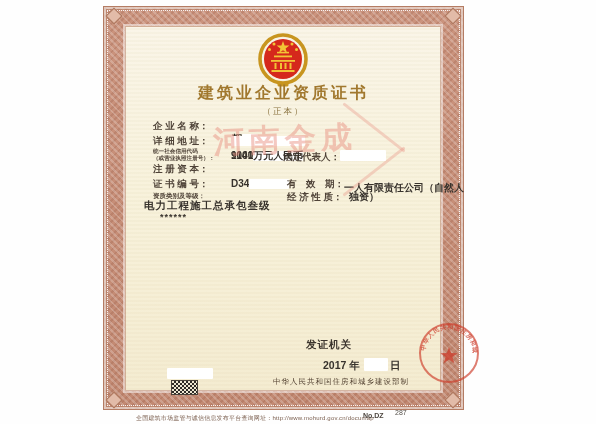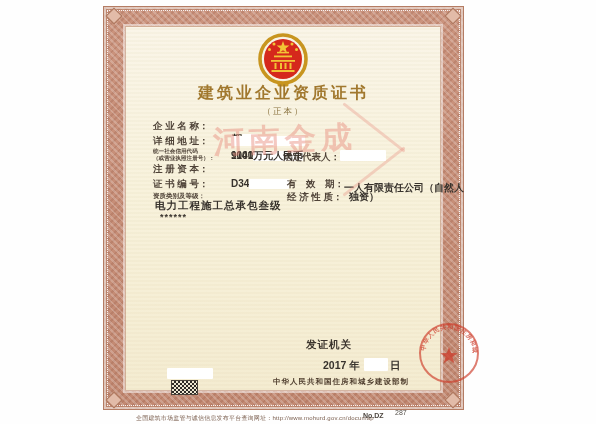--- a/index.html
+++ b/index.html
@@ -36,21 +36,21 @@
   .watermark{top:113px;left:110px;font-size:31px;font-weight:bold;letter-spacing:5px;
              color:rgba(231,142,128,0.48);transform:rotate(-2deg);z-index:3;}
   .wm-line{position:absolute;height:3px;background:rgba(231,142,128,0.35);z-index:3;border-radius:2px;}
   .grade-lbl{font-size:6.5px;font-weight:bold;color:#4e4237;z-index:2;}
   .grade-val{font-size:10.5px;font-weight:bold;letter-spacing:1px;color:#37322c;z-index:2;}
   .stars{font-size:9px;font-weight:bold;letter-spacing:1px;color:#37322c;z-index:2;}
   .issuer{font-size:10.5px;font-weight:bold;letter-spacing:1px;color:#3c352e;z-index:2;}
   .seal{position:absolute;left:313px;top:314px;width:66px;height:66px;z-index:5;opacity:0.88;}
   .date-txt{font-size:10.5px;font-weight:bold;color:#37322c;z-index:5;}
   .ministry{top:371px;left:138px;width:200px;text-align:center;font-size:7.5px;letter-spacing:1px;
-            font-weight:bold;color:#503f2f;z-index:2;white-space:nowrap;}
+            font-weight:normal;color:#503f2f;z-index:2;white-space:nowrap;}
   .barcode{position:absolute;left:68px;top:374px;width:27px;height:15px;z-index:5;border:1px solid #4a443c;
     background:conic-gradient(#2e2a26 90deg,#efe8d2 90deg 180deg,#2e2a26 180deg 270deg,#efe8d2 270deg) 0 0/4px 4px;}
   .footer-q{position:absolute;left:136px;top:414px;font-size:6px;color:#7a5e4e;letter-spacing:0.2px;white-space:nowrap;}
   .serial-p{position:absolute;left:363px;top:412px;font-size:7px;font-weight:bold;color:#4c453e;}
   .serial-n{position:absolute;left:395px;top:409px;font-size:7px;color:#55504a;}
 </style>
 </head>
 <body>
 
 <div class="screen">
@@ -111,21 +111,21 @@
     <span class="abs lbl" style="left:184px;top:157px;margin-top:28px;">经 济 性 质：</span>
     <span class="abs val-sm" style="left:241px;top:152px;">一人有限责任公司（自然人</span>
     <span class="abs val-sm" style="left:246px;top:161px;">独资）</span>
 
     <span class="abs lbl" style="left:50px;top:172px;">证 书 编 号：</span>
     <span class="abs val" style="left:128px;top:172px;z-index:2;"><span>D34</span><span class="redact" style="width:40px;"></span></span>
 
     <span class="abs lbl" style="left:184px;top:172px;">有　效　期：</span>
 
     <span class="abs grade-lbl" style="left:50px;top:186px;">资质类别及等级：</span>
-    <span class="abs grade-val" style="left:52px;top:193px;">电力工程施工总承包叁级</span>
+    <span class="abs grade-val" style="left:41px;top:193px;">电力工程施工总承包叁级</span>
     <span class="abs stars" style="left:57px;top:206px;">******</span>
 
     <span class="abs issuer" style="left:203px;top:332px;">发证机关</span>
 
     <svg class="seal" viewBox="0 0 66 66">
       <circle cx="33" cy="33" r="29" fill="none" stroke="#cd3c2a" stroke-width="2" opacity="0.75"></circle>
       <path id="sealArc" d="M 9,33 A 24,24 0 0 1 57,33" fill="none"></path>
       <text font-size="6.2" fill="#cd3c2a" opacity="0.85" letter-spacing="0.5" font-weight="bold">
         <textPath href="#sealArc" startOffset="2">中华人民共和国住房和城乡建设部</textPath>
       </text>

